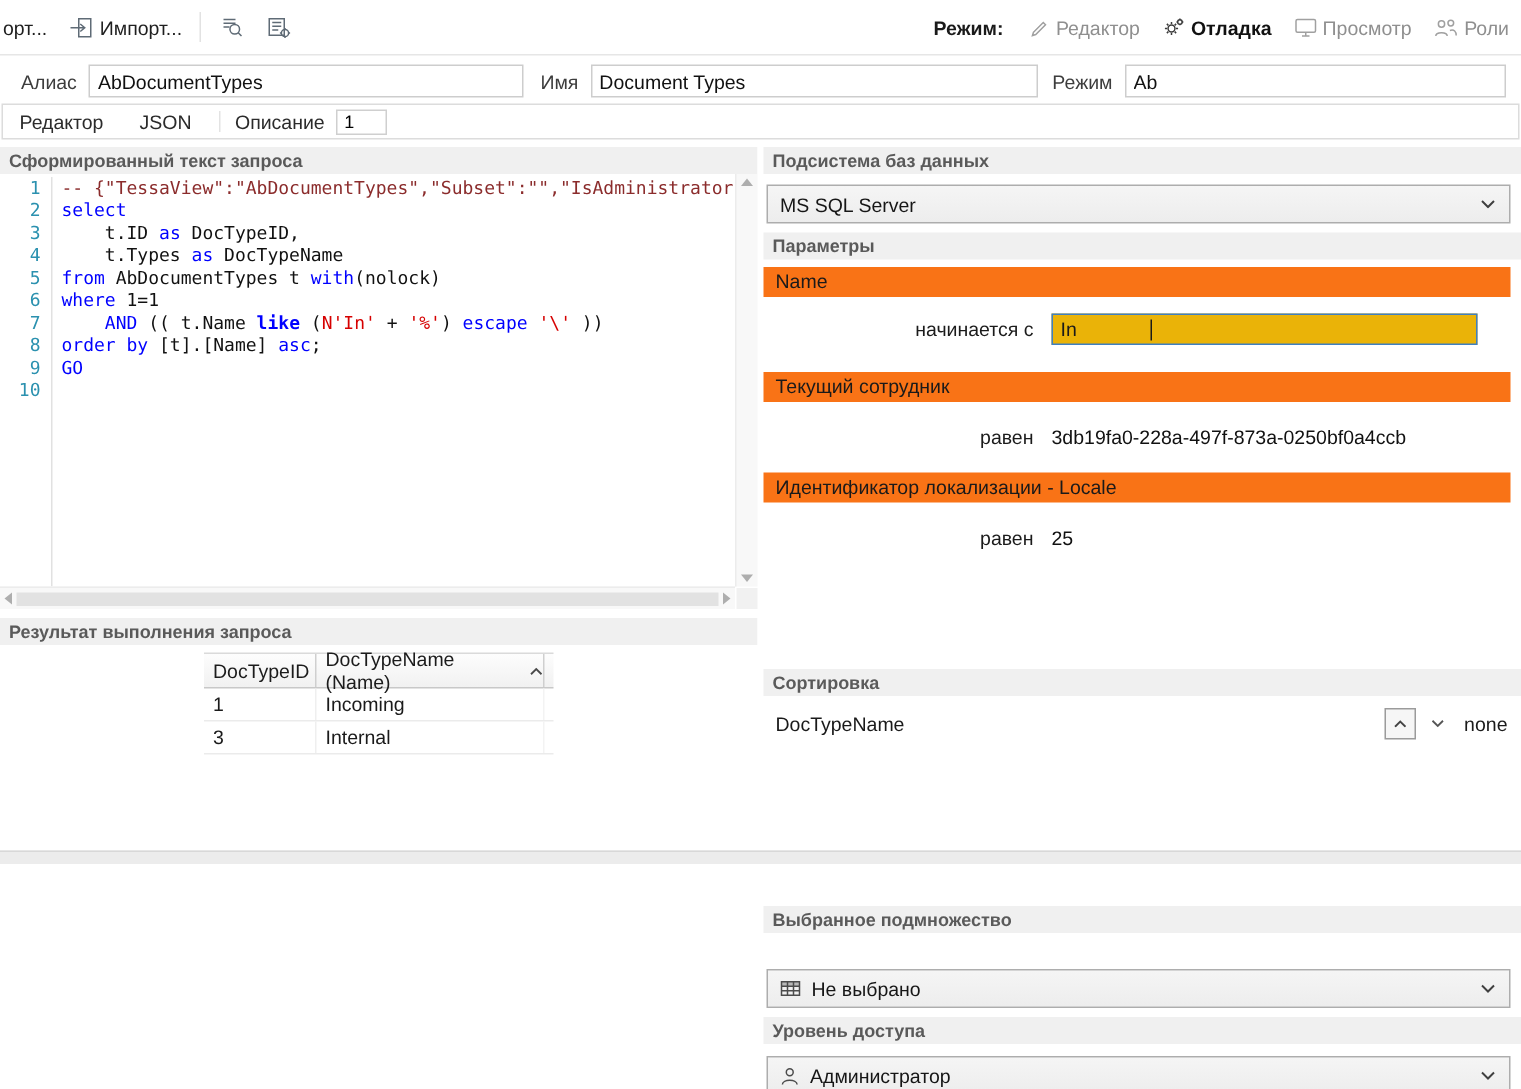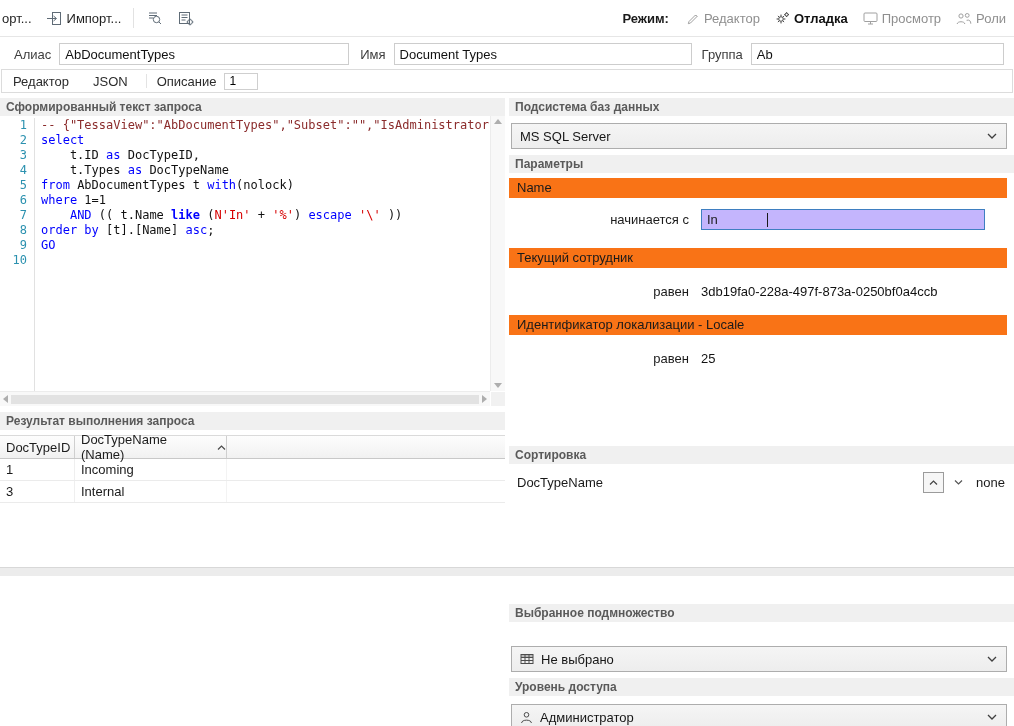--- a/index.html
+++ b/index.html
@@ -57,42 +57,42 @@
   .hscroll{position:absolute;left:0;right:15px;bottom:0;height:14px;background:#f8f8f8;border-top:1px solid #ececec;display:flex;align-items:center;padding:0 3px;}
   .hthumb{flex:1;height:9px;background:#e2e2e2;margin:0 3px;}
   .corner{position:absolute;right:0;bottom:0;width:14px;height:14px;background:#f1f1f1;}
   .arr-up{width:0;height:0;border:4px solid transparent;border-bottom:5px solid #aeaeae;border-top:none;}
   .arr-dn{width:0;height:0;border:4px solid transparent;border-top:5px solid #aeaeae;border-bottom:none;}
   .arr-lf{width:0;height:0;border:4px solid transparent;border-right:5px solid #aeaeae;border-left:none;}
   .arr-rt{width:0;height:0;border:4px solid transparent;border-left:5px solid #aeaeae;border-right:none;}
   .egap{height:6px;flex:0 0 6px;}
 
   
-  .rtable{margin-top:5px;flex:1;display:flex;flex-direction:column;min-height:0;}
+  .rtable{margin-top:5px;flex:1;display:flex;flex-direction:column;min-height:0;align-items:center;}
   .thead{height:22px;flex:0 0 22px;display:flex;background:linear-gradient(#fdfdfd,#f1f1f1);border-top:1px solid #dadada;border-bottom:1px solid #c8c8c8;}
   .th{display:flex;align-items:center;padding-left:6px;color:#1c1c1c;}
   .th1{width:68px;flex:0 0 68px;border-right:1px solid #cfcfcf;}
   .th2{width:145px;flex:0 0 145px;border-right:1px solid #cfcfcf;gap:7px;}
   .thf{flex:1;}
   .trow{height:21px;flex:0 0 21px;display:flex;border-bottom:1px solid #ebebeb;}
   .tc{display:flex;align-items:center;padding-left:6px;}
   .c1{width:68px;flex:0 0 68px;border-right:1px solid #efefef;}
   .c2{width:145px;flex:0 0 145px;border-right:1px solid #f3f3f3;}
   .cf{flex:1;}
   .sorticon{color:#4a4a4a;display:flex;}
 
   
   .combo{height:24px;flex:0 0 24px;border:1px solid #adadad;background:linear-gradient(#f5f5f5,#ededed);display:flex;align-items:center;padding:0 9px 0 8px;margin:0 7px 0 2px;color:#161616;}
   .combo .chev{margin-left:auto;color:#3f3f3f;display:flex;}
   .combo .cicon{margin-right:7px;color:#4c4c4c;display:flex;}
   .parambar{height:20px;flex:0 0 20px;background:#f97316;line-height:20px;padding-left:8px;margin-right:7px;color:#1a1a1a;}
   .prow{display:flex;align-items:center;}
   .plabel{width:180px;flex:0 0 180px;text-align:right;margin-right:12px;color:#1b1b1b;}
   .pvalue{color:#111;}
-  .finput{width:272px;height:19px;border:1px solid #3f7fc1;background:#c4b5fd;display:flex;align-items:center;padding:0 5px;gap:48px;}
+  .finput{width:272px;height:19px;border:1px solid #3f7fc1;background:#eab308;display:flex;align-items:center;padding:0 5px;gap:48px;}
   .caret{width:1px;height:14px;background:#1a1a1a;margin-left:1px;}
   .sortrow{display:flex;align-items:center;padding:0 9px 0 8px;}
   .sortbtn{width:19px;height:19px;border:1px solid #9b9b9b;background:#f6f6f6;display:flex;align-items:center;justify-content:center;color:#444;margin-left:auto;}
   .sortdn{width:19px;height:19px;display:flex;align-items:center;justify-content:center;color:#555;margin-left:5px;}
   .sortmode{margin-left:8px;color:#1a1a1a;}
 
   
   .statusbar{flex:0 0 8px;height:8px;background:#ececec;border-top:1px solid #d8d8d8;}
 </style>
 </head>
@@ -192,21 +192,21 @@
         <span>Роли</span>
       </div>
     </div>
   </div>
 
   <div class="fields">
     <span class="flabel">Алиас</span>
     <input class="in-alias" type="text" value="AbDocumentTypes" style="">
     <span class="flabel">Имя</span>
     <input class="in-name" type="text" value="Document Types" style="">
-    <span class="flabel">Группа</span>
+    <span class="flabel">Режим</span>
     <input class="in-group" type="text" value="Ab" style="">
   </div>
 
   <div class="tabsrow">
     <span class="tab">Редактор</span>
     <span class="tab active">JSON</span>
     <span class="tabdiv"></span>
     <span class="desclabel">Описание</span>
     <input class="descbox" type="text" value="1" style="">
   </div>

